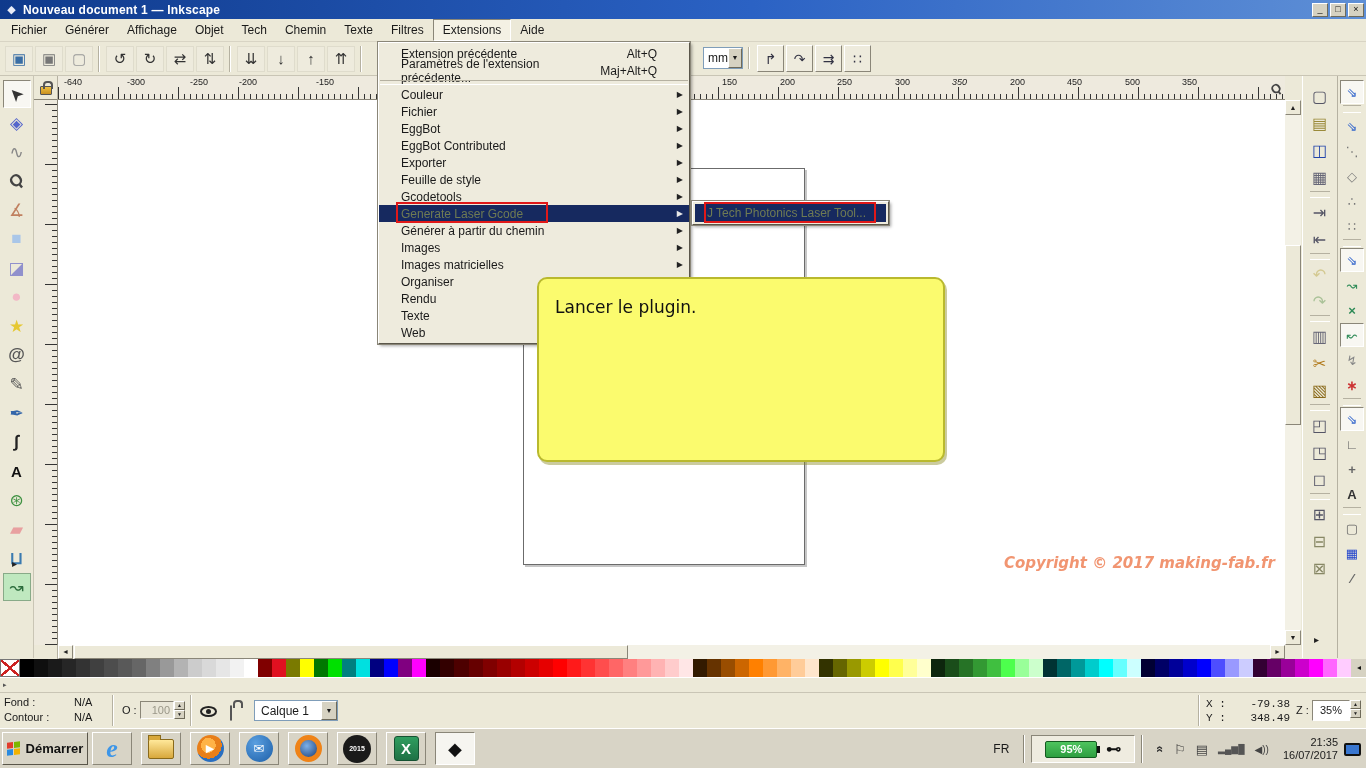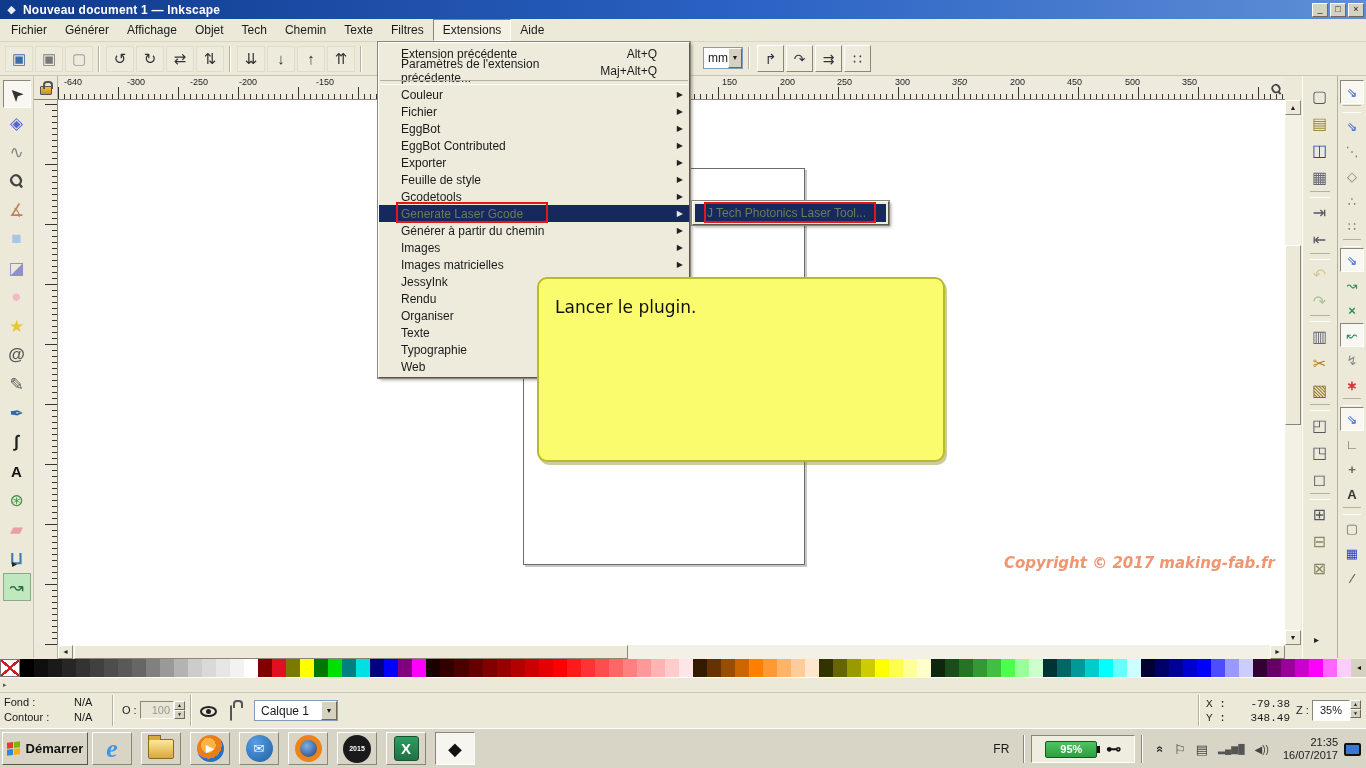--- a/index.html
+++ b/index.html
@@ -743,41 +743,31 @@
       <span class="mi-label">Images</span>
 
       <span class="mi-arrow">▶</span>
     </div>
       <div class="mi">
       <span class="mi-label">Images matricielles</span>
 
       <span class="mi-arrow">▶</span>
     </div>
       <div class="mi">
-      <span class="mi-label">JessyInk</span>
+      <span class="mi-label">Organiser</span>
 
       <span class="mi-arrow">▶</span>
     </div>
       <div class="mi">
       <span class="mi-label">Rendu</span>
 
       <span class="mi-arrow">▶</span>
     </div>
       <div class="mi">
-      <span class="mi-label">Organiser</span>
-
-      <span class="mi-arrow">▶</span>
-    </div>
-      <div class="mi">
       <span class="mi-label">Texte</span>
-
-      <span class="mi-arrow">▶</span>
-    </div>
-      <div class="mi">
-      <span class="mi-label">Typographie</span>
 
       <span class="mi-arrow">▶</span>
     </div>
       <div class="mi">
       <span class="mi-label">Web</span>
 
       <span class="mi-arrow">▶</span>
     </div>
     </div>
 

